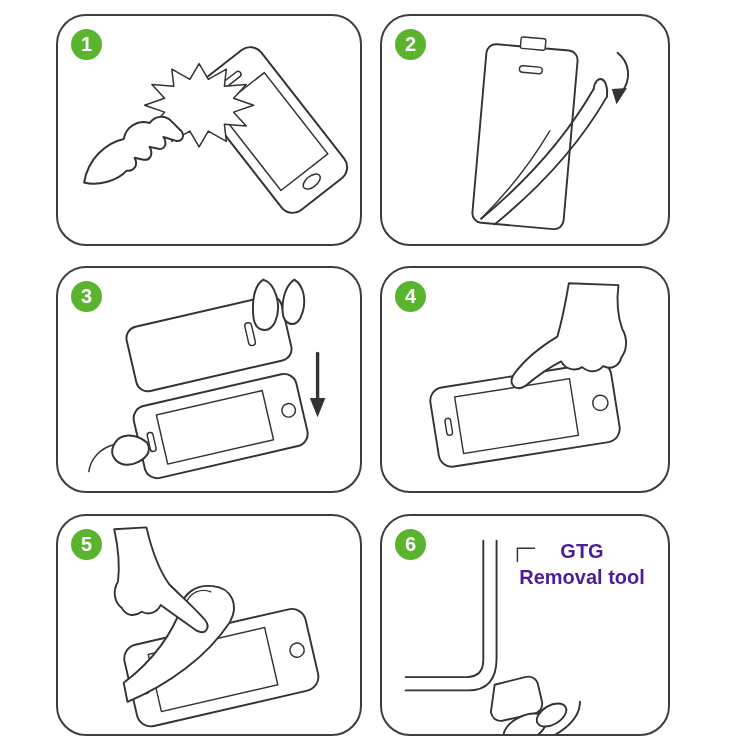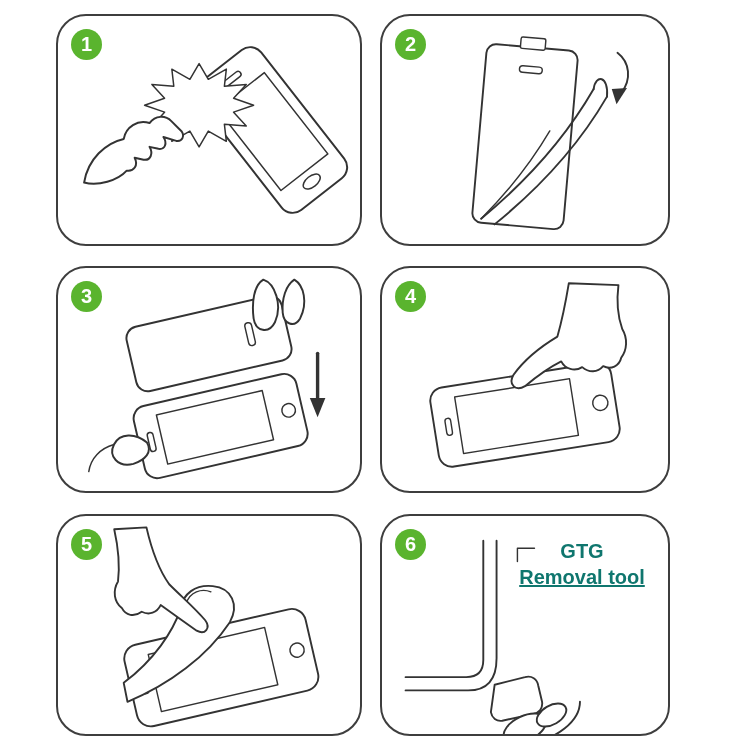--- a/index.html
+++ b/index.html
@@ -12,24 +12,24 @@
     box-sizing:border-box;
   }
   .panel svg{position:absolute;left:0;top:0;width:100%;height:100%;}
   .badge{
     position:absolute;left:13px;top:13px;width:31px;height:31px;border-radius:50%;
     background:var(--accent-green,#5ab42e);color:#fff;display:flex;align-items:center;
     justify-content:center;font-weight:bold;font-size:20px;z-index:2;
   }
   .tool-label{
     position:absolute;top:22px;right:8px;width:156px;text-align:center;
-    font-weight:bold;color:#0f766e;z-index:2;line-height:26px;
+    font-weight:bold;color:#4c1d95;z-index:2;line-height:26px;
   }
   .tool-label .l1{font-size:20px;display:block;}
-  .tool-label .l2{font-size:20px;display:block;text-decoration:underline;}
+  .tool-label .l2{font-size:20px;display:block;}
   
   .shape{fill:#fff;stroke:var(--line,#333);stroke-width:2;stroke-linejoin:round;stroke-linecap:round;}
   .ln{fill:none;stroke:var(--line,#333);stroke-width:2;stroke-linejoin:round;stroke-linecap:round;}
   .thin{stroke-width:1.5;}
   .w3{stroke-width:3.5;}
   .fillink{fill:var(--line,#333);stroke:none;}
 </style>
 </head>
 <body>
 

